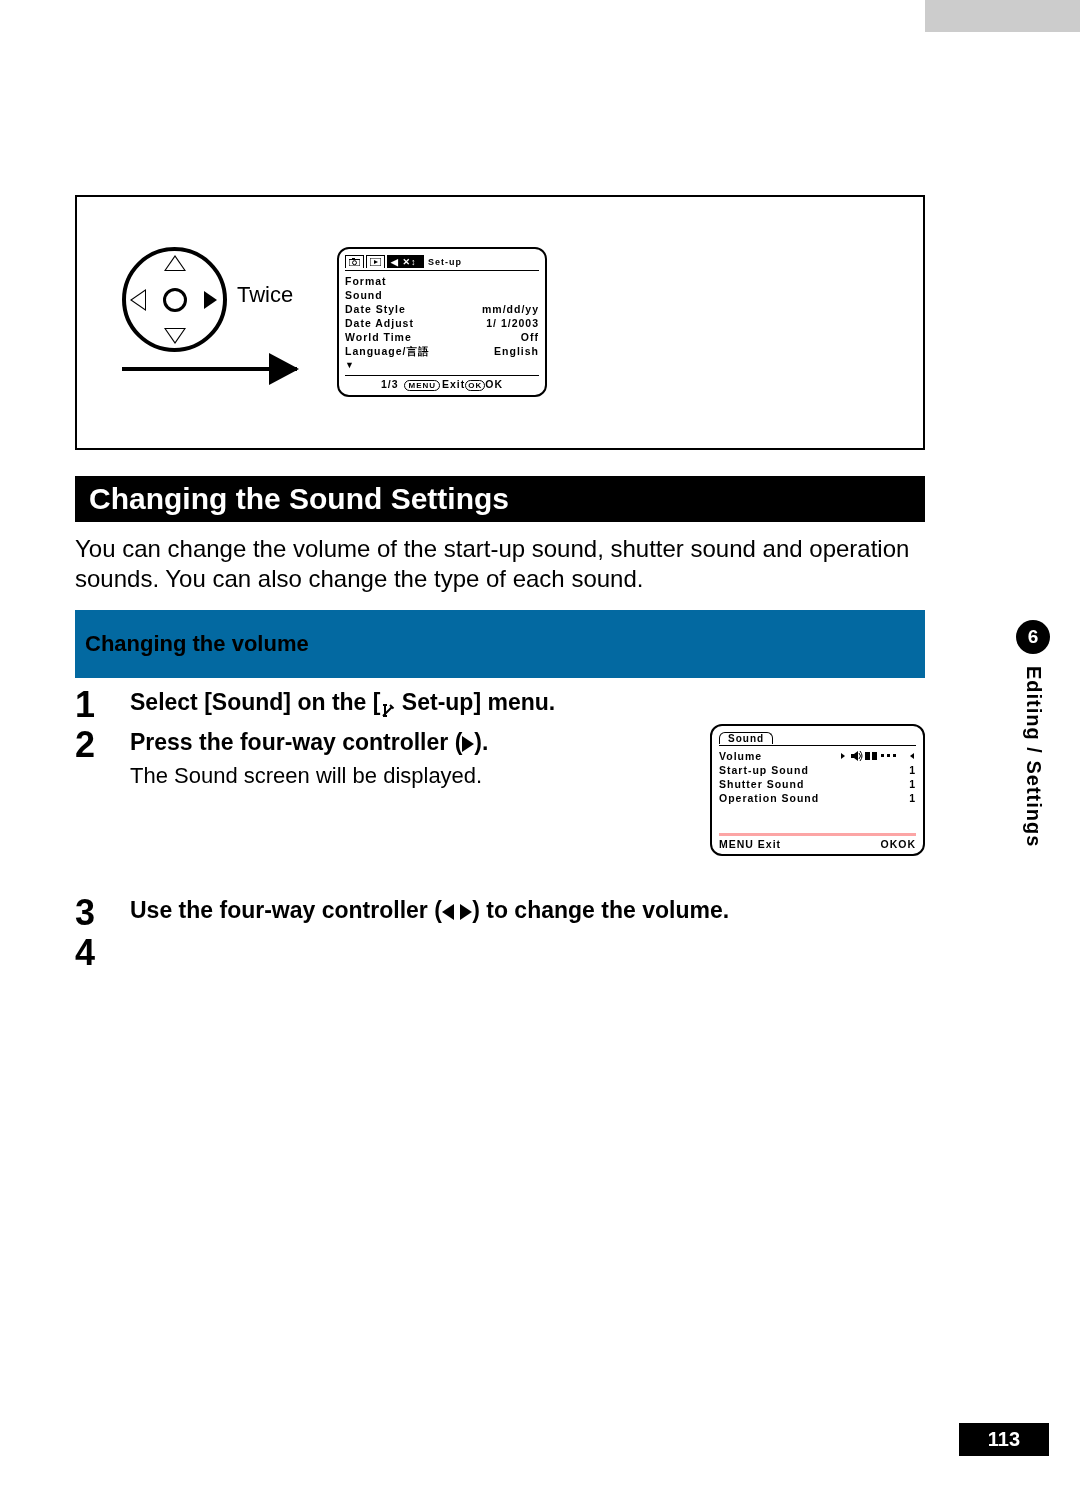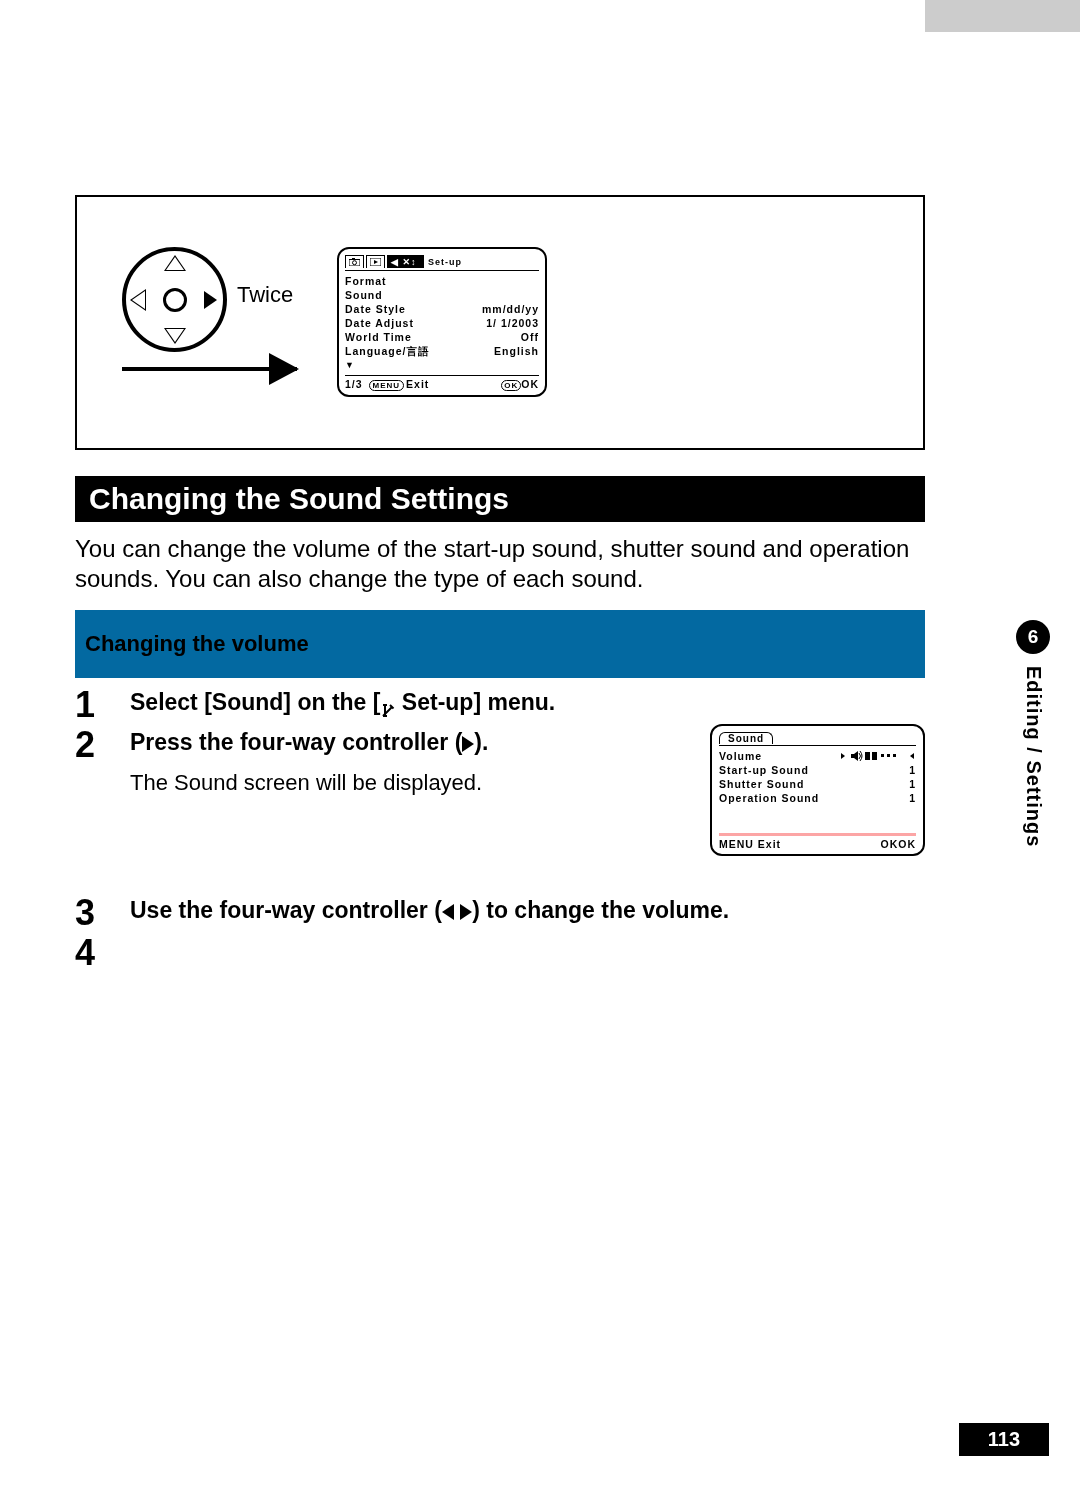--- a/index.html
+++ b/index.html
@@ -20,33 +20,33 @@
   .dpad .center { position:absolute; left:50%; top:50%; width:24px; height:24px; border:3px solid #000; border-radius:50%; transform:translate(-50%,-50%); }
   .twice-label { position:absolute; left:160px; top:85px; font-size:22px; }
   .big-arrow { position:absolute; left:45px; top:170px; width:175px; height:4px; background:#000; }
   .big-arrow::after { content:""; position:absolute; right:-2px; top:-14px; width:0; height:0; border-left:30px solid #000; border-top:16px solid transparent; border-bottom:16px solid transparent; }
   .lcd { position:absolute; left:260px; top:50px; width:210px; border:2px solid #000; border-radius:12px; padding:6px 6px 4px 6px; background:#fff; font-size:11px; font-weight:bold; letter-spacing:1px; }
   .lcd .tabs { display:flex; border-bottom:1px solid #000; padding-bottom:2px; margin-bottom:3px; align-items:center; }
   .lcd .tab { border:1px solid #000; border-bottom:none; padding:0 3px; margin-right:2px; font-size:9px; display:inline-flex; align-items:center; height:13px; }
   .lcd .tab.sel { background:#000; color:#fff; }
   .lcd .tabs .setup-lbl { font-size:9px; margin-left:2px; }
   .lcd .row { display:flex; justify-content:space-between; line-height:14px; font-size:10.5px; }
-  .lcd .foot { display:flex; justify-content:space-between; border-top:1px solid #000; margin-top:3px; padding-top:2px; font-size:10.5px; }
+  .lcd .foot { display:flex; justify-content:center; border-top:1px solid #000; margin-top:3px; padding-top:2px; font-size:10.5px; }
   .lcd .menu-badge { display:inline-block; border:1px solid #000; border-radius:6px; padding:0 3px; font-size:8px; margin:0 2px; }
   .lcd .ok-badge { display:inline-block; border:1px solid #000; border-radius:6px; padding:0 2px; font-size:8px; background:#fff; }
   .lcd .downarrow { font-size:9px; }
   .section-title { background:#000; color:#fff; font-size:30px; font-weight:bold; padding:6px 14px; margin-top:26px; }
   .body-text { font-size:24px; line-height:30px; margin-top:12px; }
   .sub-title { background:#0369a1; font-size:22px; font-weight:bold; padding:21px 10px; margin-top:16px; }
   .steps { margin-top:10px; }
   .step { display:flex; margin-top:6px; }
   .step .num { font-size:36px; font-weight:bold; width:55px; line-height:34px; }
   .step .txt { flex:1; }
   .step .head { font-size:23px; font-weight:bold; line-height:28px; }
-  .step .desc { font-size:22px; line-height:27px; margin-top:13px; }
+  .step .desc { font-size:22px; line-height:27px; margin-top:6px; }
   .sound-lcd-wrap { float:right; margin-left:10px; margin-top:-4px; }
   .lcd2 { width:215px; border:2px solid #000; border-radius:12px; padding:6px 7px 4px 7px; background:#fff; font-size:11px; font-weight:bold; letter-spacing:1px; }
   .lcd2 .tabtop { border-bottom:1px solid #000; padding:0 0 1px 0; margin-bottom:3px; }
   .lcd2 .tabtop span.tab { display:inline-block; border:1px solid #000; border-bottom:none; border-top-left-radius:6px; border-top-right-radius:6px; padding:0 8px; font-size:10px; }
   .lcd2 .row2 { display:flex; justify-content:space-between; line-height:14px; font-size:10.5px; align-items:center; }
   .lcd2 .volbar { display:inline-flex; align-items:center; gap:1px; }
   .lcd2 .foot { display:flex; justify-content:space-between; border-top:3px solid #fca5a5; margin-top:28px; padding-top:2px; font-size:10.5px; }
   .side { position:absolute; right:28px; top:620px; width:120px; }
   .side .circ { width:34px; height:34px; border-radius:50%; background:#000; color:#fff; display:flex; align-items:center; justify-content:center; font-size:19px; font-weight:bold; margin-left:84px; }
   .side .vtext { writing-mode:vertical-rl; font-size:20px; font-weight:bold; margin-left:90px; margin-top:12px; letter-spacing:1px; }

